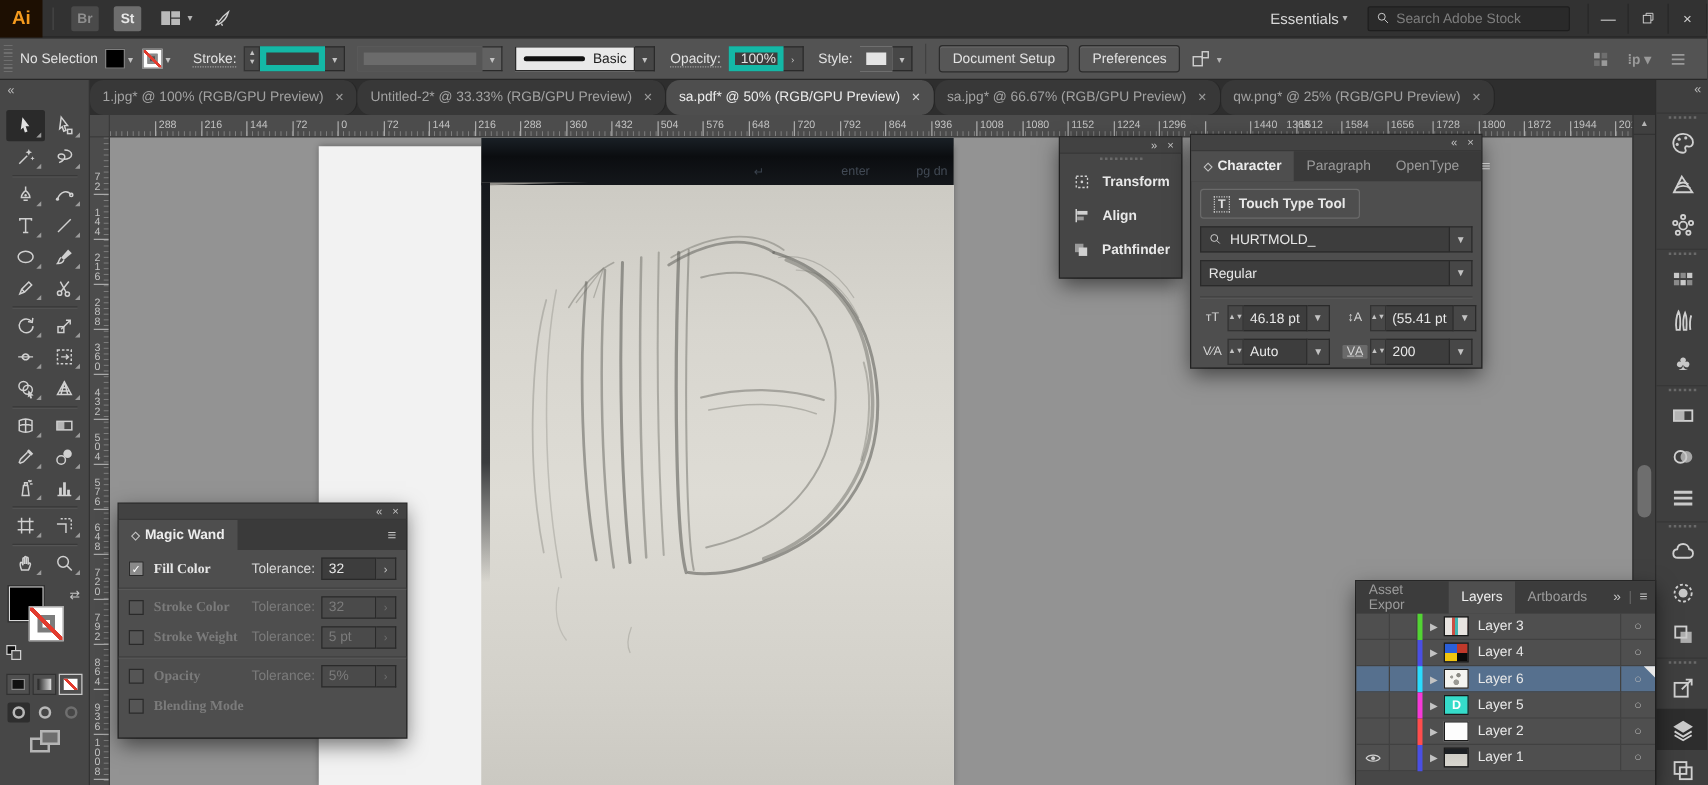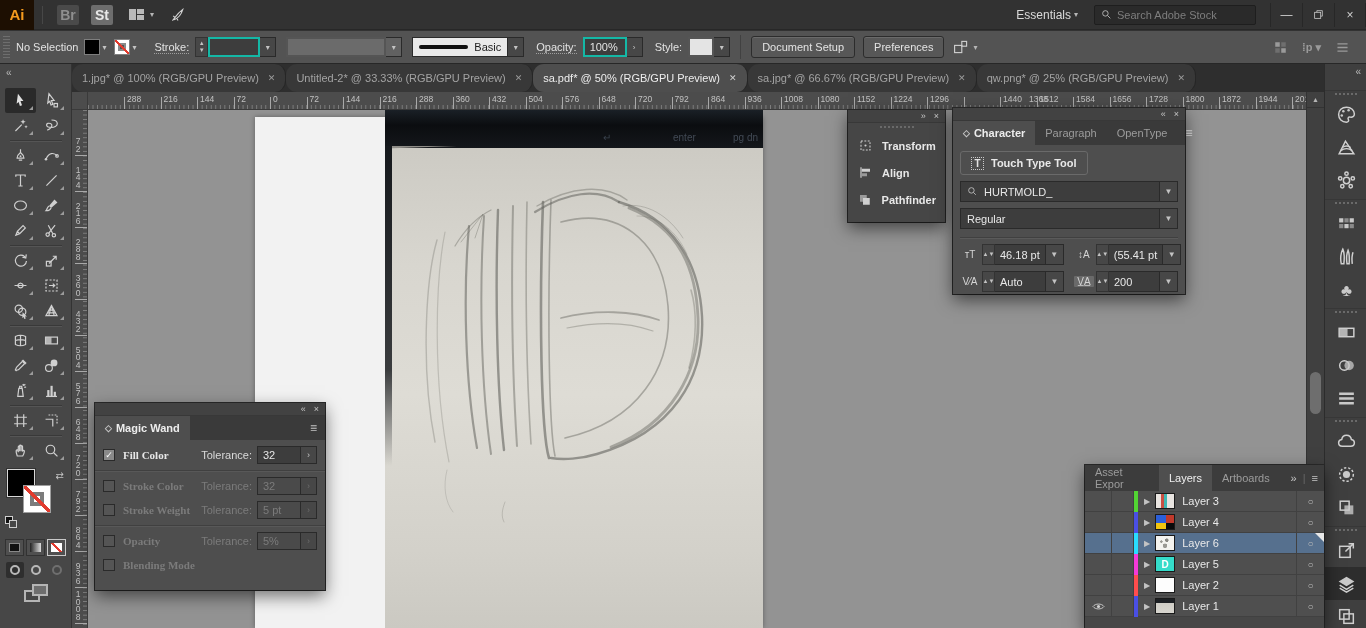--- a/index.html
+++ b/index.html
@@ -9,21 +9,21 @@
     font-size:11px; color:#d6d6d6; }
 
   
   #menubar { position:absolute; left:0; top:0; width:1366px; height:30px; background:#323232;
     display:flex; align-items:center; border-bottom:1px solid #272727; }
   #ai-logo { width:34px; height:30px; background:#1d0f02; color:#f59b1e; font-weight:bold;
     font-size:15px; display:flex; align-items:center; justify-content:center; }
   .menu-item { padding:0 11px; font-size:12px; color:#d8d8d8; height:30px; line-height:30px; cursor:default; }
   .mb-sep { width:1px; height:18px; background:#474747; margin:0 8px; }
   .mb-btn { min-width:22px; height:20px; border-radius:2px; display:flex; align-items:center;
-    justify-content:center; font-size:14px; font-weight:bold; margin:0 6px; }
+    justify-content:center; font-size:11px; font-weight:bold; margin:0 6px; }
   #btn-bridge { background:#4a4a4a; color:#8f8f8f; }
   #btn-stock { background:#6d6d6d; color:#e8e8e8; }
   .ws-grid { display:inline-grid; grid-template-columns:7px 7px; gap:1px; margin:0 3px 0 10px; }
   .ws-grid i { width:7px; height:5px; background:#b9b9b9; }
   .ws-grid i:first-child { height:11px; grid-row:span 2; }
   .chev { color:#b5b5b5; font-size:8px; margin-left:3px; }
   #rocket { margin-left:16px; }
   #workspace { margin-left:auto; display:flex; align-items:center; font-size:12px; color:#dadada; }
   #stock-search { width:162px; height:20px; background:#2a2a2a; border:1px solid #1e1e1e; border-radius:2px;
     margin:0 14px 0 16px; display:flex; align-items:center; padding:0 6px; }
@@ -40,21 +40,21 @@
   .cb-label { color:#e2e2e2; margin-right:6px; }
   .cb-label.dotted { border-bottom:1px dotted #9f9f9f; }
   .swatch { width:16px; height:16px; border:1px solid #7e7e7e; background:#000; }
   .swatch.none { background:#fff; position:relative; }
   .swatch.none::before { content:""; position:absolute; inset:3px; border:2px solid #8a8a8a; background:#535353; }
   .swatch.none::after { content:""; position:absolute; inset:0;
     background:linear-gradient(45deg, transparent 44%, #e23b2e 44%, #e23b2e 56%, transparent 56%); }
   .drop-arrow { color:#c3c3c3; font-size:8px; margin:0 8px 0 2px; }
   .stepper { width:13px; height:20px; background:#474747; border:1px solid #333; display:flex;
     flex-direction:column; align-items:center; justify-content:center; color:#c3c3c3; font-size:6px; line-height:7px; }
-  .field { height:20px; background:#3d3d3d; border:2px solid #14b8a6; color:#e3e3e3;
+  .field { height:20px; background:#3d3d3d; border:5px solid #14b8a6; color:#e3e3e3;
     display:flex; align-items:center; padding:0 5px; }
   .field.dis { background:#6b6b6b; border-color:#555; }
   .fseg { width:16px; height:20px; background:#474747; border:1px solid #2a2a2a; border-left:none;
     display:flex; align-items:center; justify-content:center; color:#c3c3c3; font-size:8px; }
   #brush-box { width:96px; height:20px; background:#e9e9e9; border:1px solid #2a2a2a; color:#1b1b1b;
     display:flex; align-items:center; padding:0 6px; gap:6px; }
   #brush-box .stroke-line { flex:1; height:4px; background:#111; border-radius:2px; }
   .cb-btn { height:22px; border:1px solid #2c2c2c; border-radius:3px; background:#575757;
     color:#e3e3e3; display:flex; align-items:center; padding:0 10px; margin-right:8px;
     box-shadow:inset 0 1px 0 #6a6a6a; }

